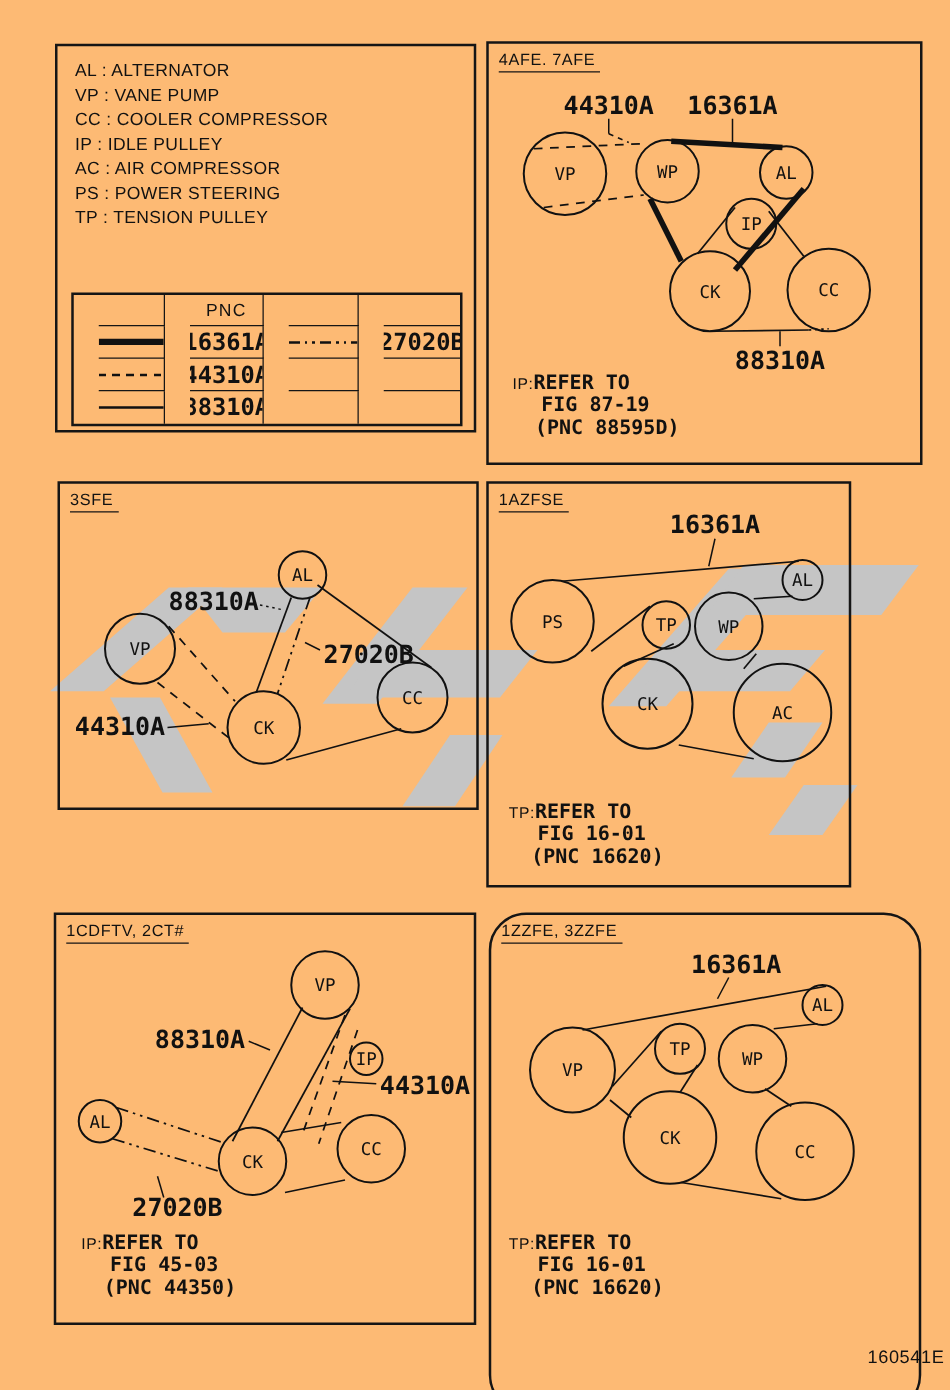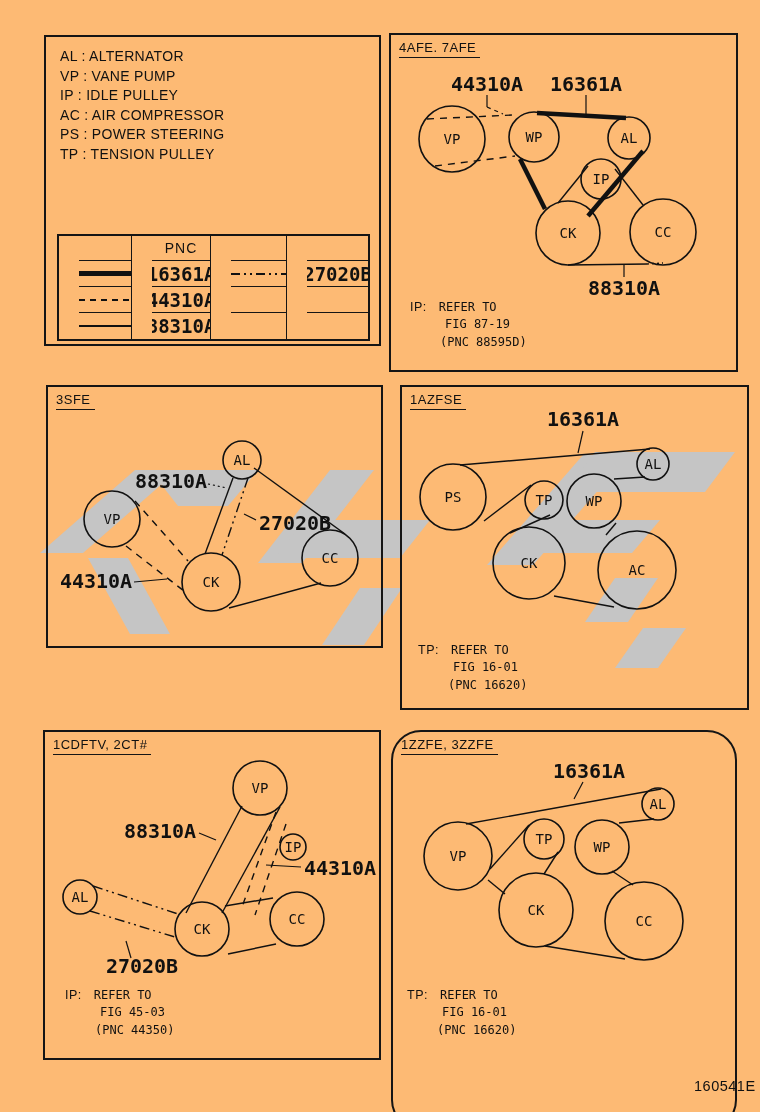--- a/index.html
+++ b/index.html
@@ -35,21 +35,21 @@
   .leader line{stroke:#111;stroke-width:1.2;}
   line.dotted{stroke-dasharray:2 3;}
   line.dashed-l{stroke-dasharray:4 4;}
   svg text{fill:#111;}
   .pulley{font-family:"DejaVu Sans Mono","Liberation Mono",monospace;font-size:14px;text-anchor:middle;}
   .part{font-family:"DejaVu Sans Mono","Liberation Mono",monospace;font-size:20px;font-weight:bold;text-anchor:middle;}
   
   .note{position:absolute;white-space:nowrap;}
   .note-row{height:18px;line-height:18px;}
   .np{font-size:12.5px;letter-spacing:.5px;}
-  .nb{font-family:"DejaVu Sans Mono","Liberation Mono",monospace;font-weight:normal;font-size:12px;margin-left:12px;}
+  .nb{font-family:"DejaVu Sans Mono","Liberation Mono",monospace;font-weight:bold;font-size:16px;}
   .ind{padding-left:23px;} .ind2{padding-left:18px;}
   #footer-code{position:absolute;left:694px;top:1078px;font-size:14.5px;letter-spacing:.5px;z-index:1;}
 </style>
 </head>
 <body>
 
 <div id="page">
 
   <svg id="watermark" width="760" height="1112" viewBox="0 0 760 1112">
     <g fill="#c5c5c5">
@@ -64,20 +64,21 @@
       <polygon points="540,520 660,520 632,553 512,553"></polygon>
       <polygon points="585,622 615,578 658,578 628,622"></polygon>
       <polygon points="615,668 643,628 686,628 658,668"></polygon>
     </g>
   </svg>
 
   <div class="panel" style="left:44px;top:35px;width:337px;height:311px;">
     <div id="legend-list">
       <div>AL : ALTERNATOR</div>
       <div>VP : VANE PUMP</div>
+      <div>CC : COOLER COMPRESSOR</div>
       <div>IP : IDLE PULLEY</div>
       <div>AC : AIR COMPRESSOR</div>
       <div>PS : POWER STEERING</div>
       <div>TP : TENSION PULLEY</div>
     </div>
     <div id="pnc-table">
       <div class="cell"></div>
       <div class="cell pnc-head">PNC</div>
       <div class="cell"></div>
       <div class="cell lastc"></div>
@@ -181,21 +182,21 @@
       <text class="pulley" x="194" y="78">AL</text>
       <text class="pulley" x="64" y="137">VP</text>
       <text class="pulley" x="163" y="200">CK</text>
       <text class="pulley" x="282" y="176">CC</text>
       <text class="part" x="123" y="101">88310A</text>
       <text class="part" x="247" y="143">27020B</text>
       <text class="part" x="48" y="201">44310A</text>
     </svg>
   </div>
 
-  <div class="panel" style="left:400px;top:385px;width:349px;height:325px;">
+  <div class="panel" style="left:389px;top:385px;width:292px;height:325px;">
     <div class="panel-title">1AZFSE</div>
     <svg class="dsvg" width="345" height="321" viewBox="0 0 345 321">
       <g class="belt thin">
         <line x1="58" y1="78" x2="248" y2="62"></line>
         <line x1="82" y1="134" x2="129" y2="98"></line>
         <line x1="148" y1="128" x2="108" y2="146"></line>
         <line x1="243" y1="90" x2="212" y2="92"></line>
         <line x1="214" y1="136" x2="204" y2="148"></line>
         <line x1="152" y1="209" x2="212" y2="220"></line>
       </g>

